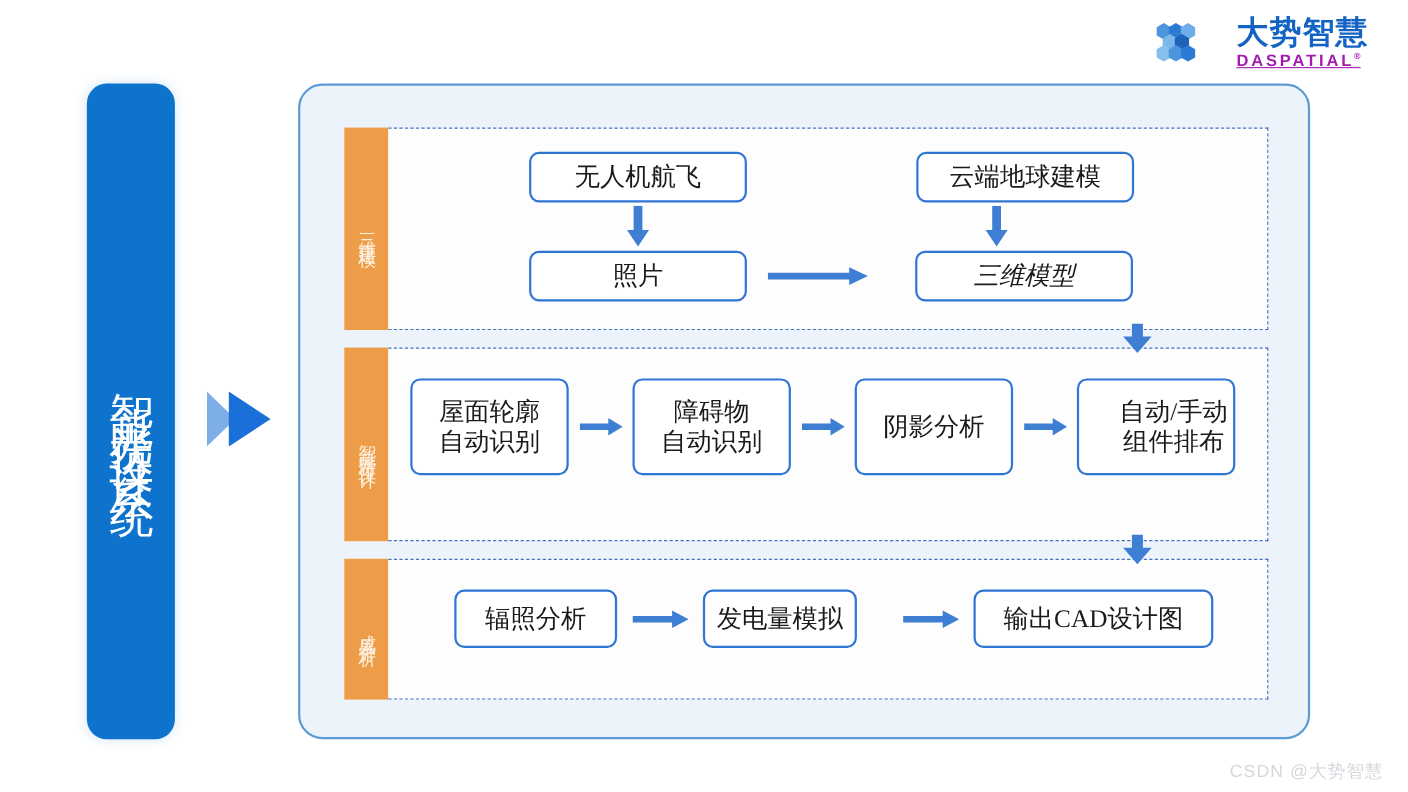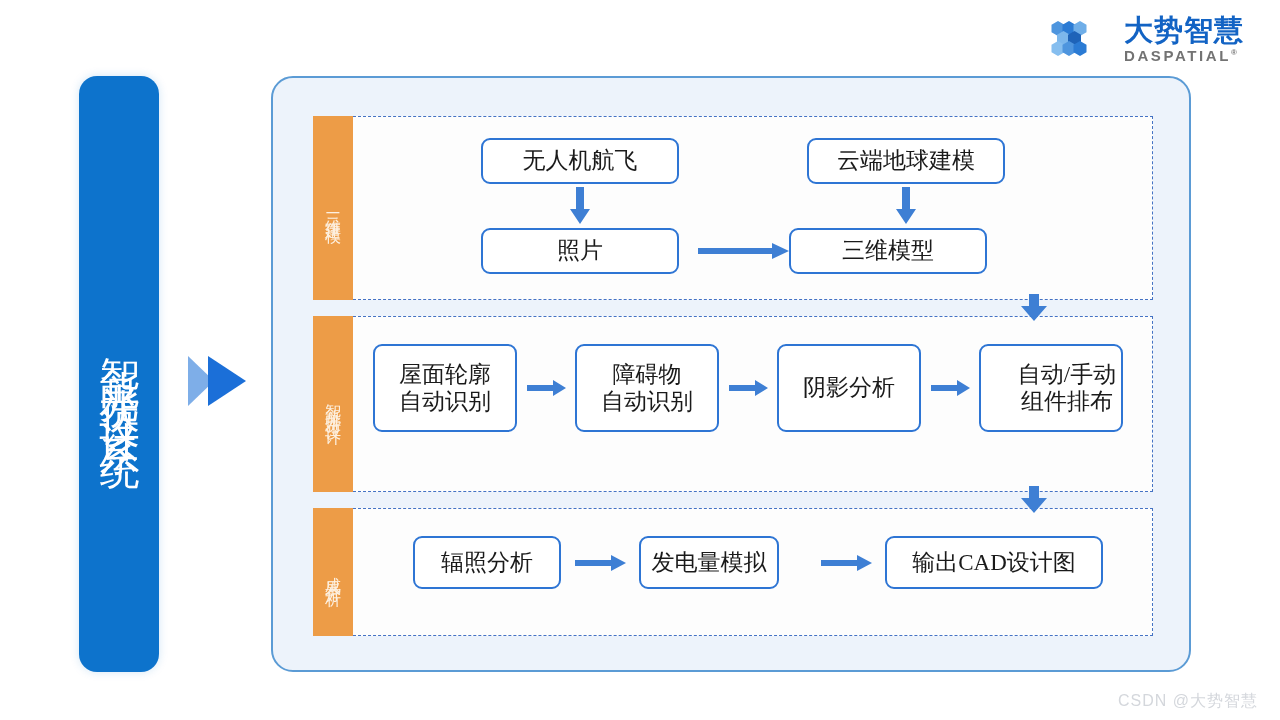--- a/index.html
+++ b/index.html
@@ -30,23 +30,24 @@
     font-family: "Liberation Sans", sans-serif;
     font-weight: bold;
     font-size: 29px;
     color: #1263C4;
     letter-spacing: 1px;
   }
   #brand-logo .logo-en {
     font-family: "Liberation Sans", sans-serif;
     font-weight: bold;
     font-size: 15px;
-    color: #737373;
+    color: #a21caf;
     letter-spacing: 2.6px;
     margin-top: 3px;
+    text-decoration: underline;
   }
   #brand-logo .logo-en sup { font-size: 8px; letter-spacing: 0; vertical-align: super; }
 
   
   #title-bar {
     position: absolute;
     left: 79px;
     top: 76px;
     width: 80px;
     height: 596px;
@@ -144,22 +145,22 @@
     box-sizing: border-box;
     font-size: 23px;
     white-space: pre-line;
   }
 
   
   #row-modeling .stage-body { display: block; }
   .r1-node { position: absolute; width: 198px; height: 46px; }
   #node-drone    { left: 128px; top: 21px; }
   #node-photo    { left: 128px; top: 111px; }
-  #node-cloud    { left: 454px; top: 21px; }
-  #node-model3d  { left: 436px; top: 111px; }
+  #node-cloud    { left: 480px; top: 21px; }
+  #node-model3d  { left: 479px; top: 111px; font-style: italic; }
 
   .v-arrow { position: absolute; width: 22px; height: 38px; }
   #varrow-drone { left: 216px; top: 70px; }
   #varrow-cloud { left: 542px; top: 70px; }
 
   .h-arrow { position: absolute; height: 18px; }
   #harrow-photo-model { left: 345px; top: 125px; width: 92px; }
 
   
   #row-layout .stage-body { display: block; }

